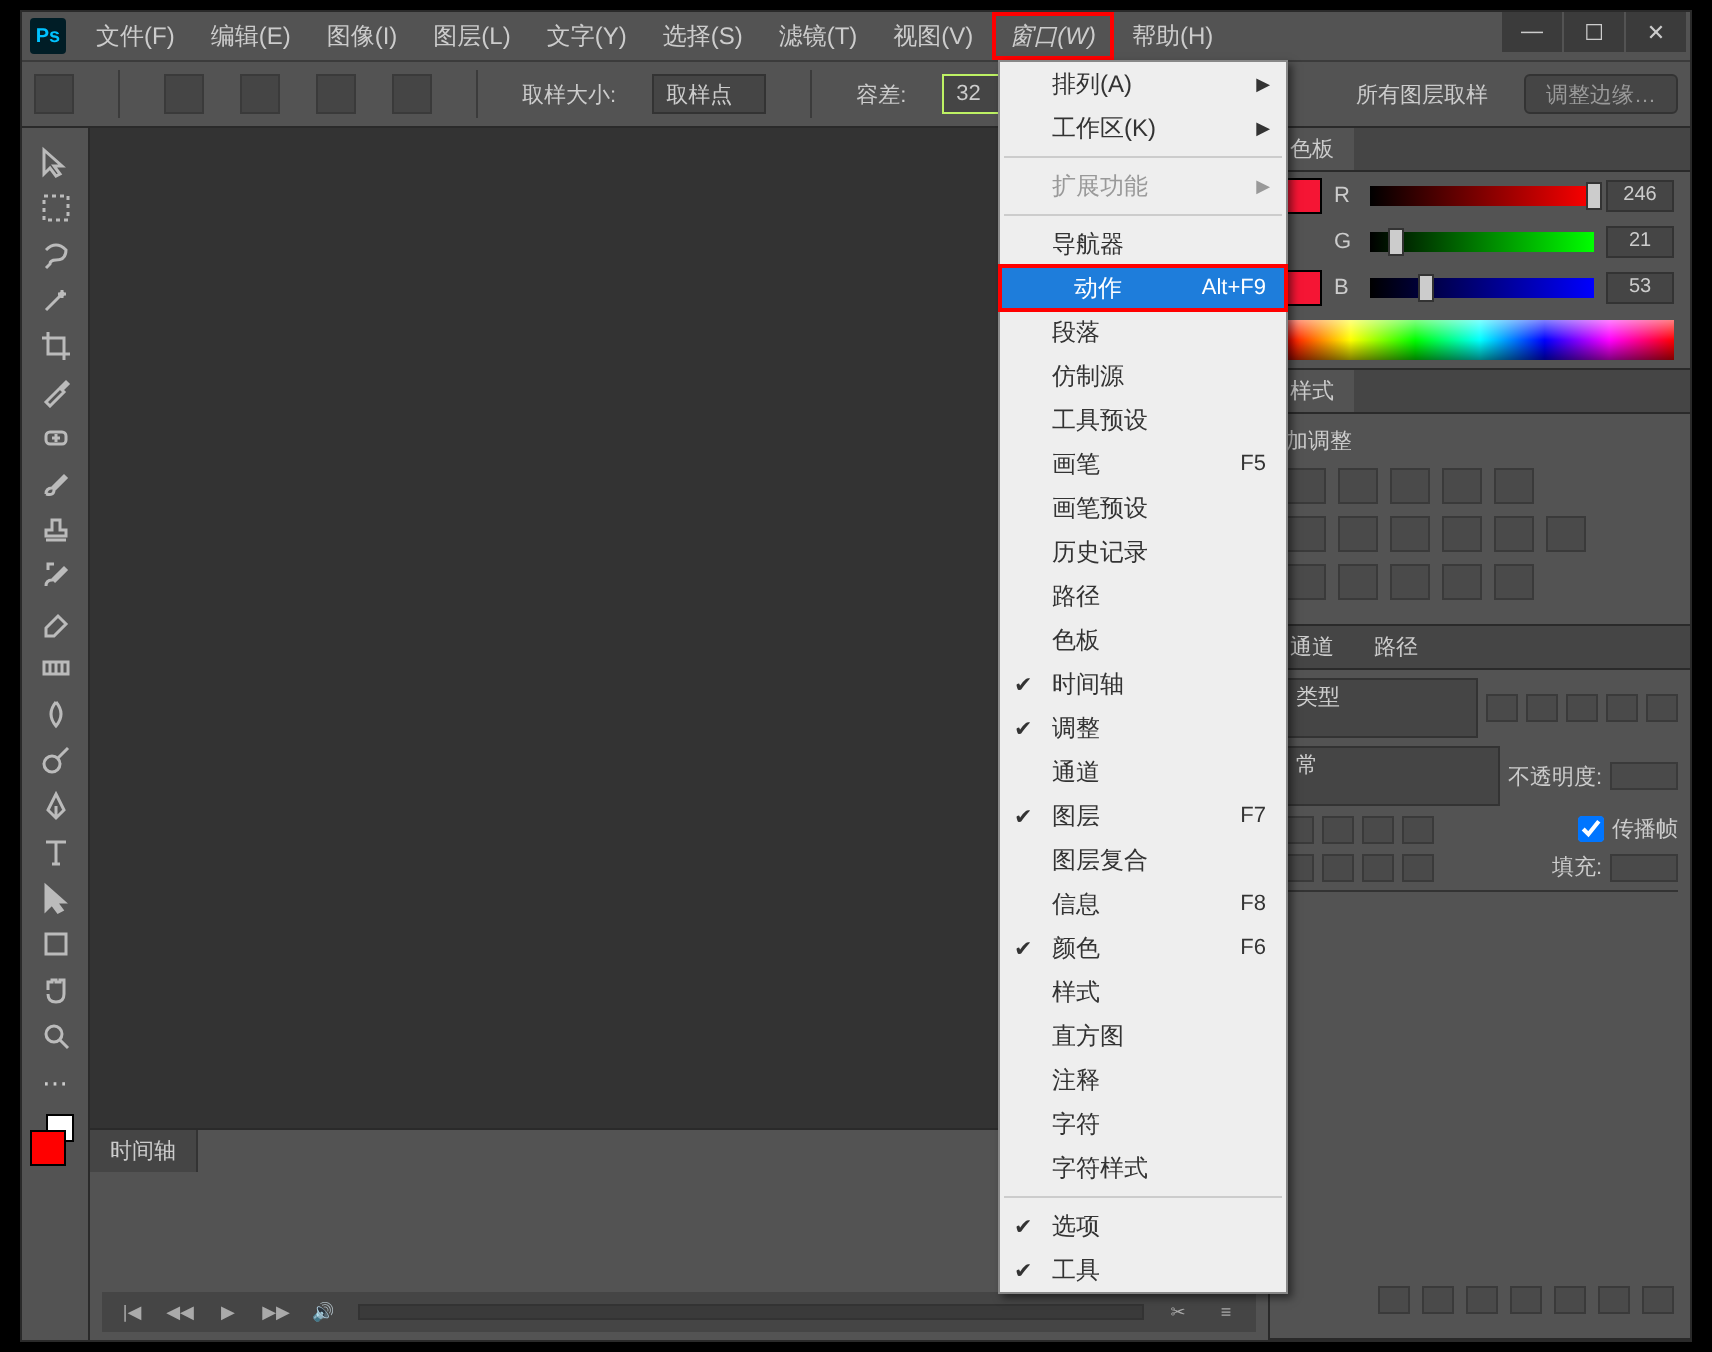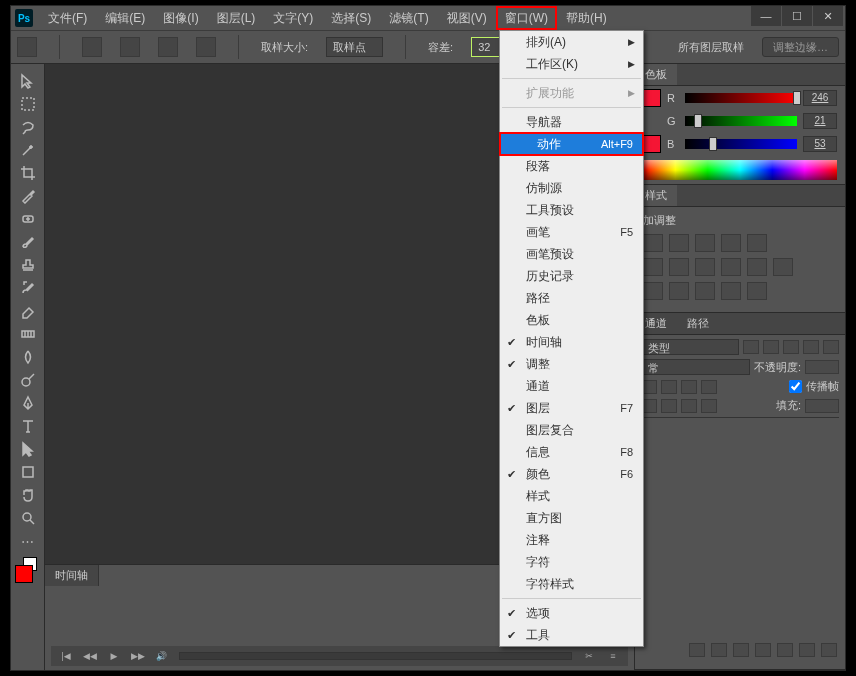--- a/index.html
+++ b/index.html
@@ -2,21 +2,21 @@
 <html><head>
 <meta charset="utf-8">
 <style>
 * { box-sizing: border-box; margin: 0; padding: 0; font-family: "Microsoft YaHei", Arial, sans-serif; }
 body { background: #000; width: 856px; height: 676px; overflow: hidden; position: relative; }
 .app { width: 836px; height: 666px; margin: 5px auto; background: #535353; border: 1px solid #2a2a2a; position: relative; }
 
 .titlebar { height: 24px; background: #535353; display:flex; align-items:center; padding:0 4px; position:relative; }
 .ps-logo { width:18px; height:18px; background:#001d26; color:#00c2ff; font-weight:bold; font-size:10px; display:flex; align-items:center; justify-content:center; border-radius:2px; margin-right:6px; }
 .menu-item { color:#ccc; font-size:12px; padding:4px 9px; cursor:default; height:24px; display:flex; align-items:center; }
-.menu-item.highlight-box { border:2px solid #ff0000; padding:2px 7px; }
+.menu-item.highlight-box { border:2px solid #ff0000; padding:2px 7px;font-style:italic; }
 .win-ctrls { position:absolute; right:2px; top:0; display:flex; }
 .win-btn { width:30px; height:20px; background:#3b3b3b; color:#ccc; display:flex; align-items:center; justify-content:center; font-size:11px; margin-left:1px; }
 .win-btn.close { background:#3b3b3b; }
 
 .optbar { height:34px; background:#535353; border-top:1px solid #3b3b3b; border-bottom:1px solid #2a2a2a; display:flex; align-items:center; padding:0 6px; color:#ccc; font-size:11px; gap:18px; }
 .opt-icon { width:20px; height:20px; background:#454545; border:1px solid #3a3a3a; }
 .opt-sep { width:1px; height:24px; background:#3b3b3b; margin:0 4px; }
 .opt-dd { background:#454545; border:1px solid #333; color:#ccc; font-size:11px; padding:2px 16px 4px 6px; height:20px; position:relative; }
 .opt-input { background:#454545; border:1px solid #bef264; color:#ccc; font-size:11px; padding:2px 6px; width:36px; height:20px; }
 .opt-check { width:12px; height:12px; background:#454545; border:1px solid #333; }
@@ -45,33 +45,33 @@
 .ptab { color:#ccc; font-size:11px; padding:3px 10px; }
 .ptab.active { background:#535353; }
 
 .color-row { display:flex; align-items:center; padding:3px 8px; gap:6px; }
 .color-label { color:#ccc; font-size:11px; width:12px; }
 .slider { flex:1; height:10px; position:relative; }
 .slider.r { background:linear-gradient(to right, #000, #f00); }
 .slider.g { background:linear-gradient(to right, #000, #0f0); }
 .slider.b { background:linear-gradient(to right, #000, #00f); }
 .slider-thumb { position:absolute; top:-2px; width:8px; height:14px; background:#ccc; border:1px solid #333; }
-.color-val { width:34px; height:16px; background:#454545; border:1px solid #333; color:#ccc; font-size:10px; text-align:center; line-height:14px;text-decoration:underline; }
+.color-val { width:34px; height:16px; background:#454545; border:1px solid #333; color:#ccc; font-size:10px; text-align:center; line-height:14px; }
 .color-swatch { width:18px; height:18px; border:1px solid #000; }
 .spectrum { height:20px; margin:4px 8px; background:linear-gradient(to right, red, yellow, lime, cyan, blue, magenta, red); position:relative; }
 .spectrum::after { content:''; position:absolute; inset:0; background:linear-gradient(to bottom, rgba(255,255,255,0.5), transparent 50%, rgba(0,0,0,0.5)); }
 
 .adj-panel { padding:6px 8px; }
 .adj-title { color:#ccc; font-size:11px; margin-bottom:6px; }
 .adj-row { display:flex; gap:6px; margin:6px 0; }
 .adj-icon { width:20px; height:18px; background:#4a4a4a; border:1px solid #3a3a3a; }
 
 .layers-panel { flex:1; padding:4px 6px; font-size:11px; color:#ccc; }
 .lp-row { display:flex; align-items:center; gap:4px; margin:4px 0; }
-.lp-dd { background:#454545; border:1px solid #333; color:#ccc; font-size:11px; padding:1px 6px; height:16px; flex:1; }
+.lp-dd { background:#454545; border:1px solid #333; color:#ccc; font-size:11px; padding:1px 6px; height:30px; flex:1; }
 .lp-icons { display:flex; gap:4px; }
 .lp-icon { width:16px; height:14px; background:#4a4a4a; border:1px solid #3a3a3a; }
 .lp-sep { height:1px; background:#333; margin:4px 0; }
 .lp-bottom { position:absolute; bottom:12px; right:8px; display:flex; gap:6px; }
 
 .menu-dd { position:absolute; left:488px; top:24px; width:145px; background:#eeeeee; border:1px solid #888; box-shadow:2px 2px 4px rgba(0,0,0,0.5); z-index:100; }
 .mi { display:flex; align-items:center; height:22px; padding:0 10px 0 26px; font-size:12px; color:#333; position:relative; }
 .mi.disabled { color:#999; }
 .mi.sel { background:#1e7ddb; color:#fff;padding-left:37px; }
 .mi.highlight-box { outline:2px solid #ff0000; outline-offset:-1px; }

